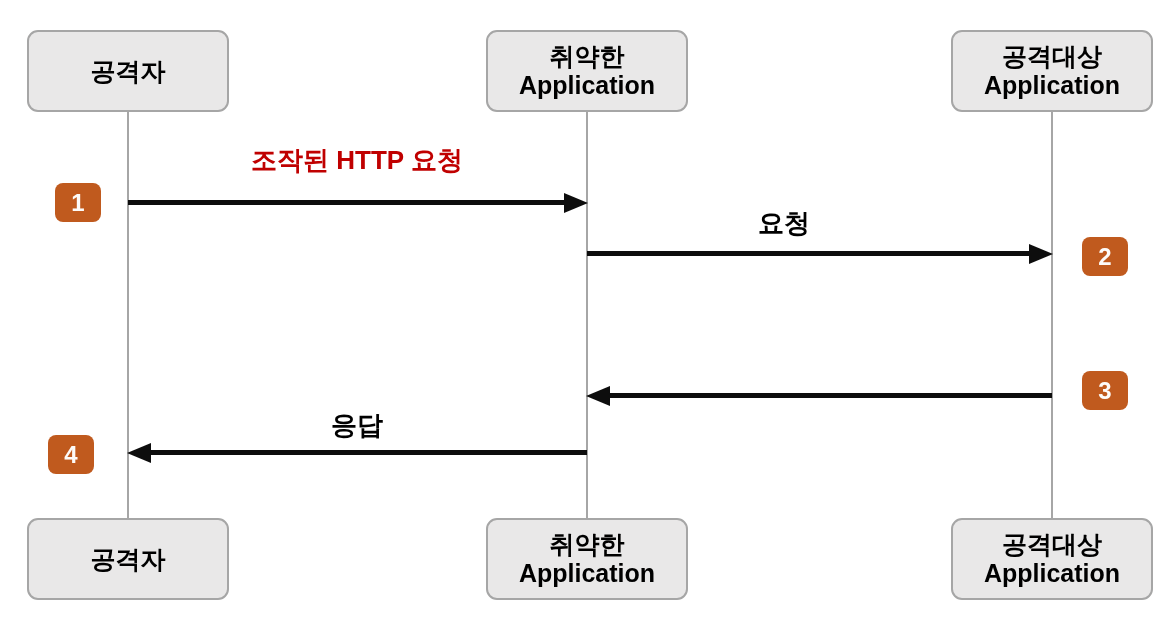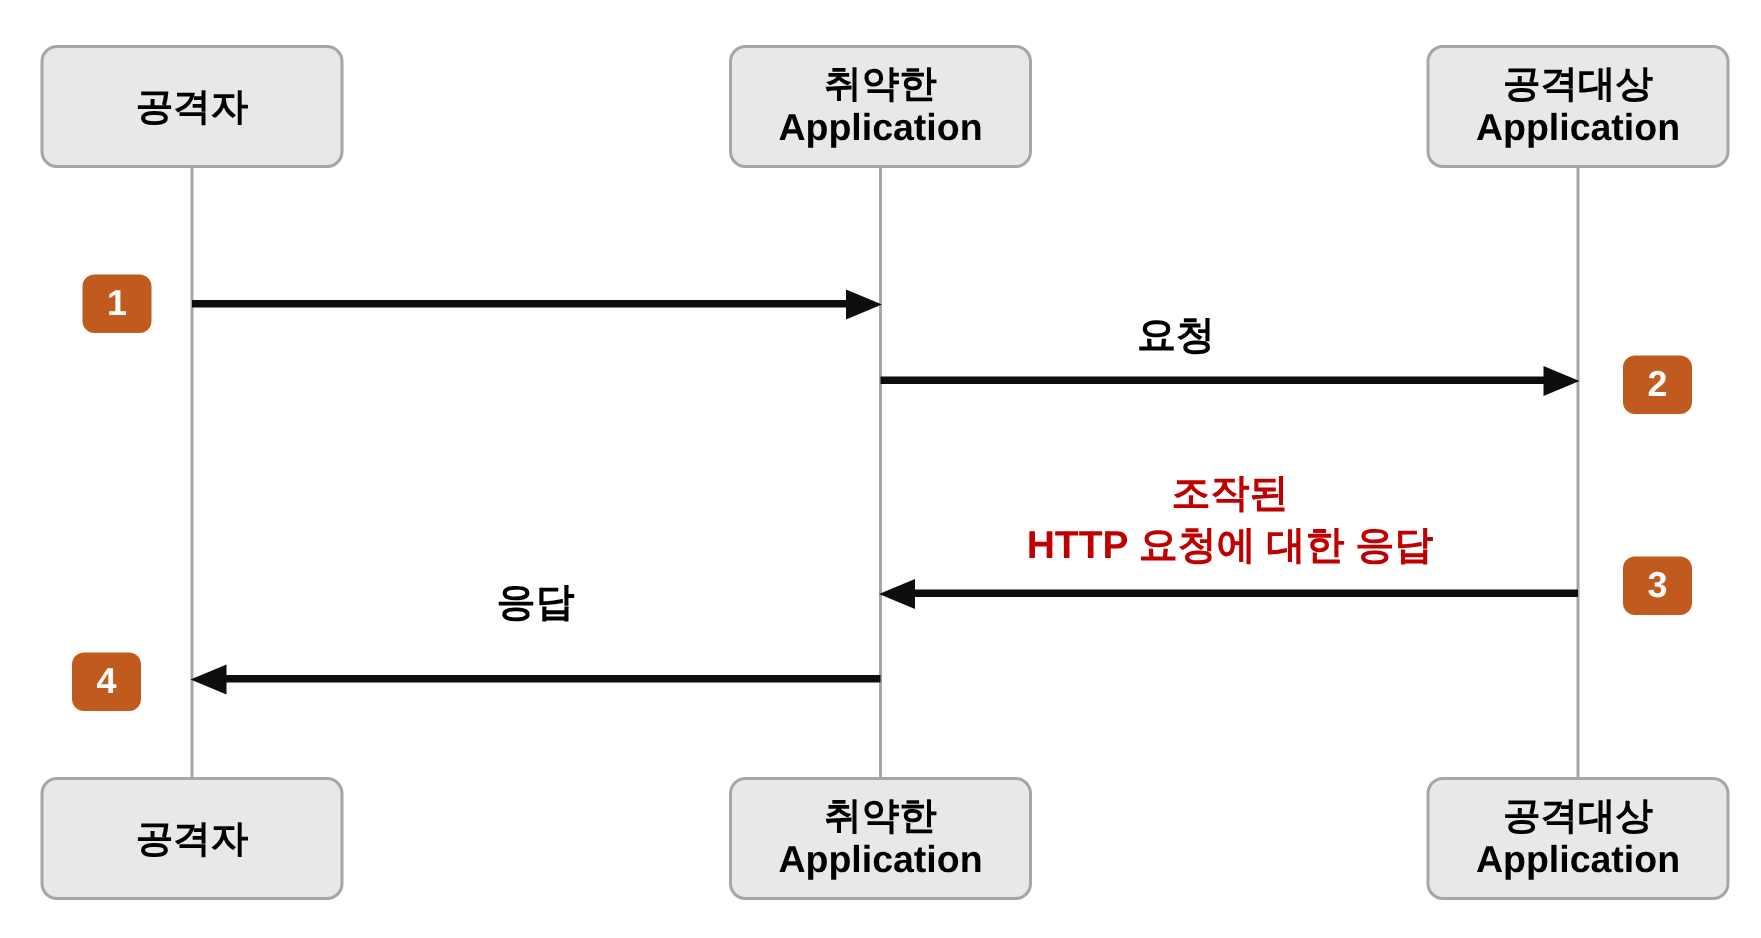--- a/index.html
+++ b/index.html
@@ -73,48 +73,47 @@
   </div>
   <div class="actor-box" style="left:486px; top:518px">
     <span class="lbl">취약한
 Application</span>
   </div>
   <div class="actor-box" style="left:951px; top:518px">
     <span class="lbl">공격대상
 Application</span>
   </div>
 
+  <div class="msg-label red" style="left:357px; top:143px">조작된 HTTP 요청</div>
   <div class="arrow dir-right" style="left:128px; top:200px; width:459px">
     <div class="shaft"></div>
     <div class="head"></div>
   </div>
   <div class="badge" style="left:55px; top:183px">
     <span>1</span>
   </div>
 
   <div class="msg-label" style="left:784px; top:206px">요청</div>
   <div class="arrow dir-right" style="left:587px; top:251px; width:465px">
     <div class="shaft"></div>
     <div class="head"></div>
   </div>
   <div class="badge" style="left:1082px; top:237px">
     <span>2</span>
   </div>
 
-  <div class="msg-label red" style="left:820px; top:311px">조작된
-HTTP 요청에 대한 응답</div>
   <div class="arrow dir-left" style="left:587px; top:393px; width:465px">
     <div class="shaft"></div>
     <div class="head"></div>
   </div>
   <div class="badge" style="left:1082px; top:371px">
     <span>3</span>
   </div>
 
-  <div class="msg-label" style="left:357px; top:384px">응답</div>
+  <div class="msg-label" style="left:357px; top:408px">응답</div>
   <div class="arrow dir-left" style="left:128px; top:450px; width:459px">
     <div class="shaft"></div>
     <div class="head"></div>
   </div>
   <div class="badge" style="left:48px; top:435px">
     <span>4</span>
   </div>
 
 </div>
 

